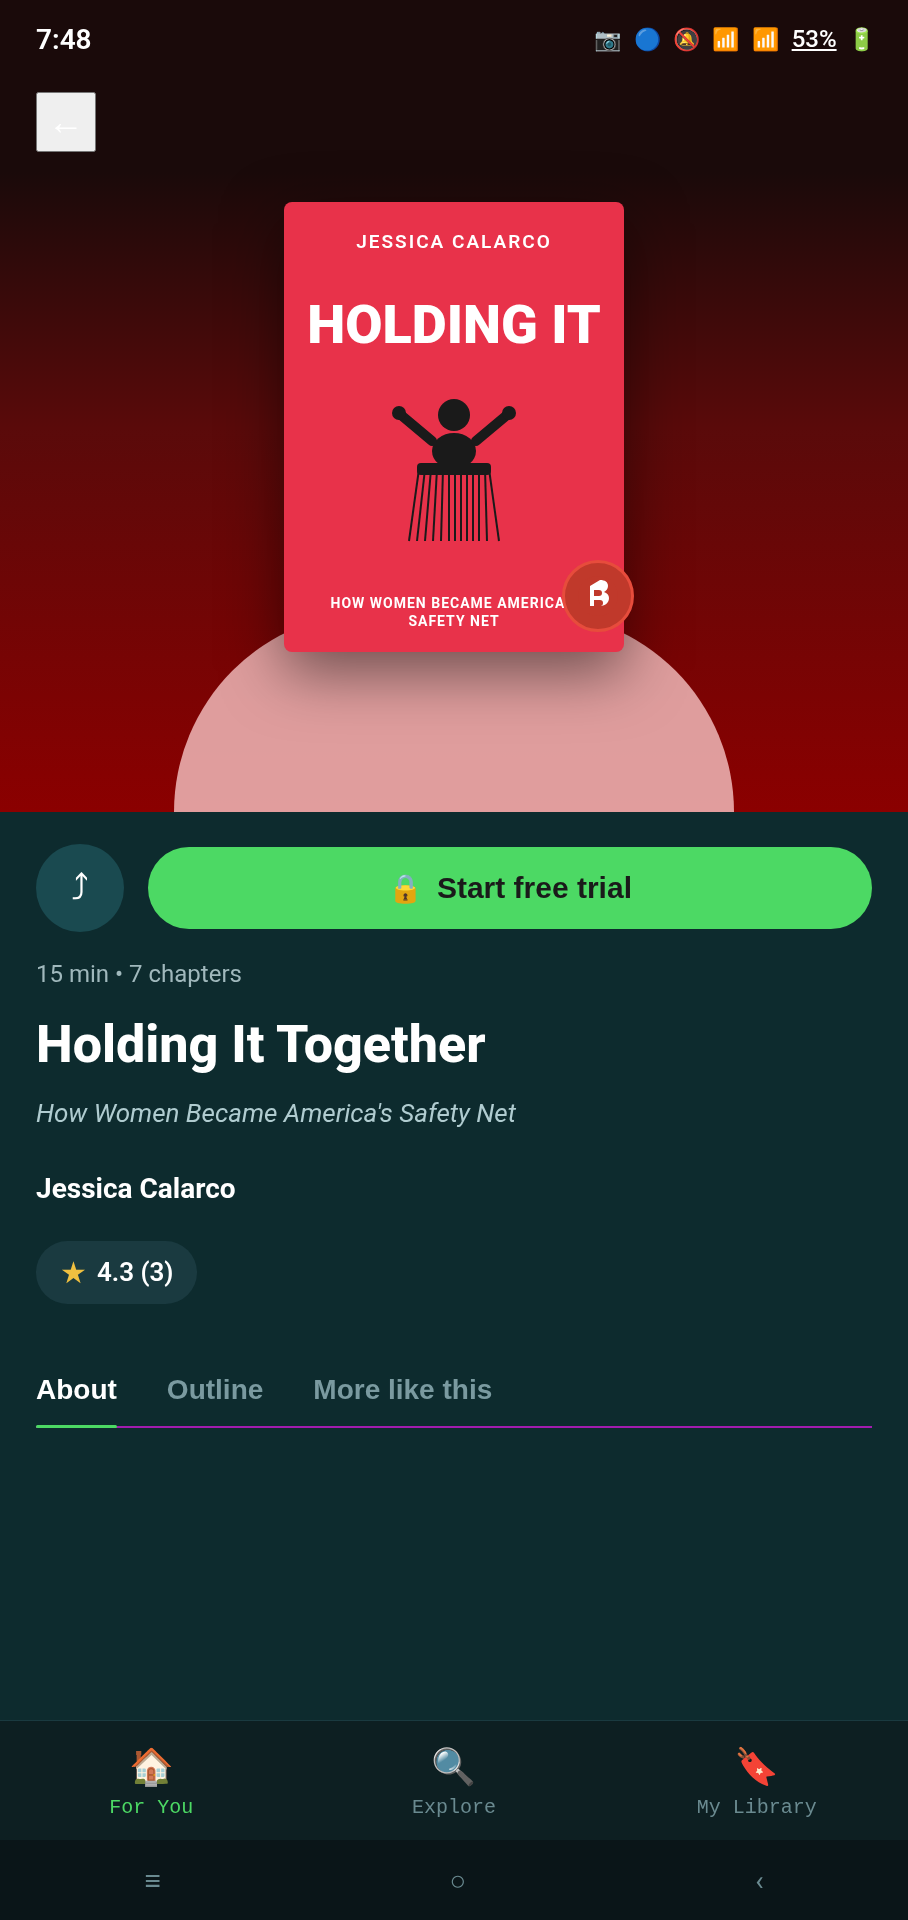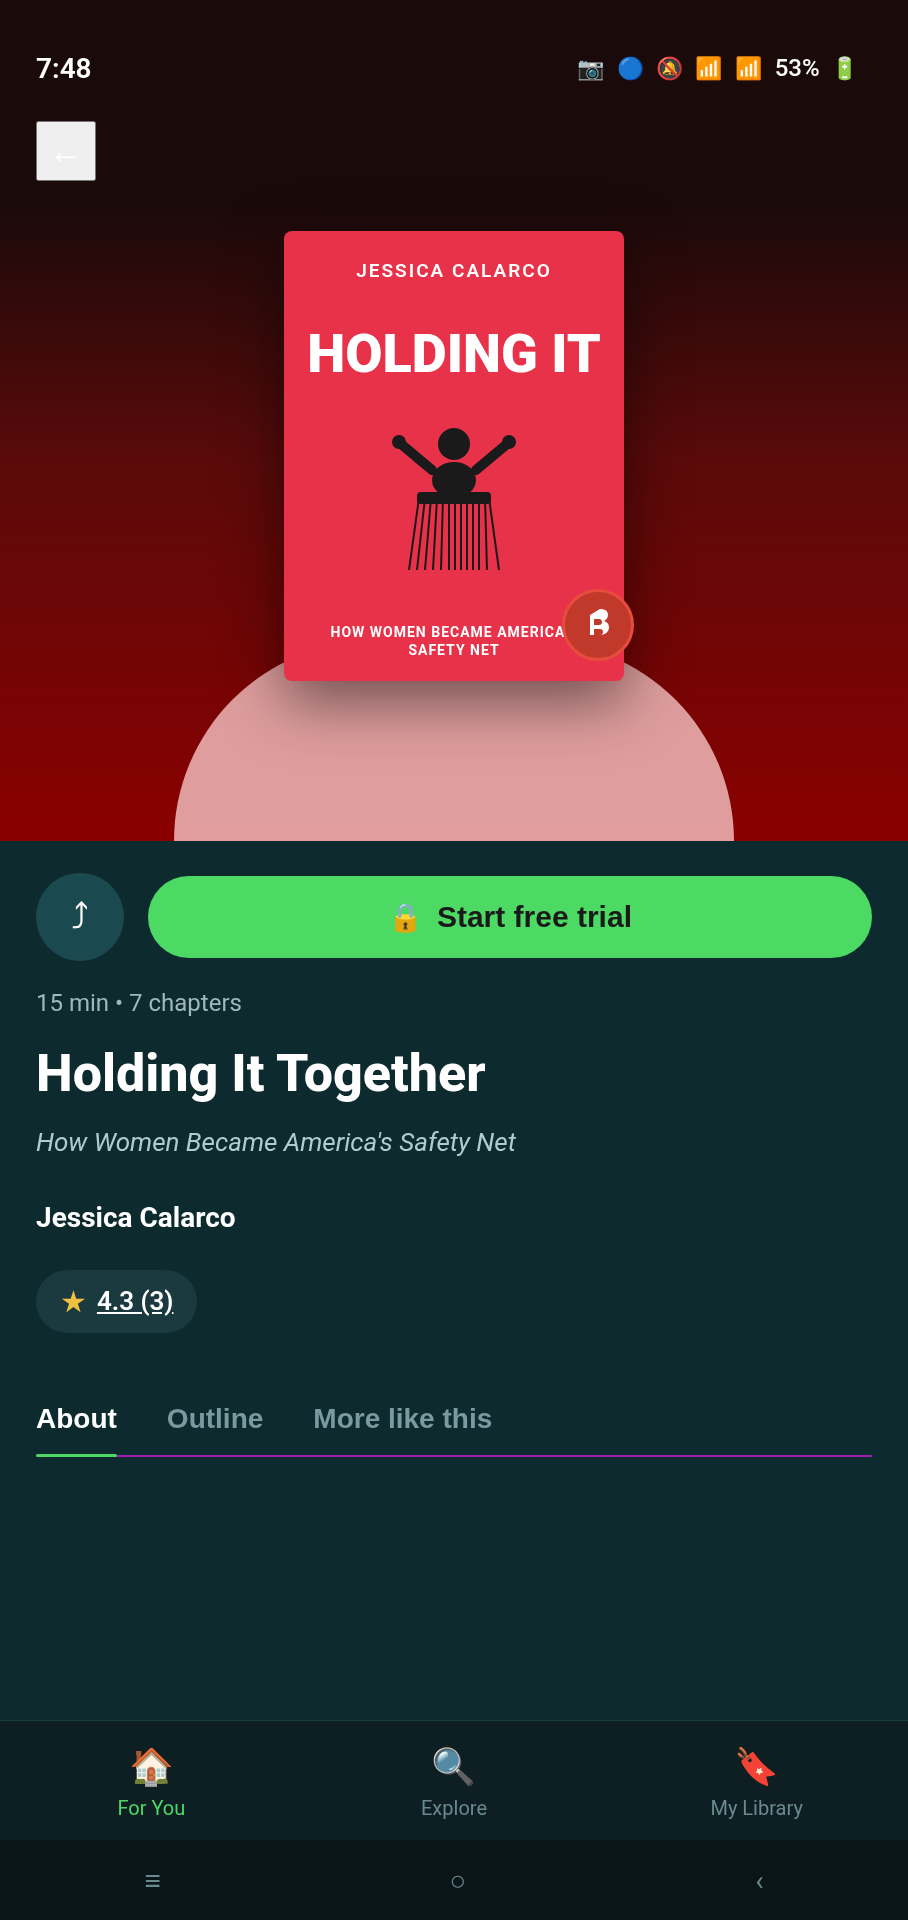--- a/index.html
+++ b/index.html
@@ -15,37 +15,36 @@
       flex-direction: column;
       overflow-x: hidden;
     }
 
     
     .status-bar {
       background: #1a0a0a;
       display: flex;
       justify-content: space-between;
       align-items: center;
-      padding: 18px 49px 12px 36px;
+      padding: 18px 32px 12px 36px;
       height: 72px;
-      margin-top: 29px;
     }
     .status-time {
       font-size: 28px;
       font-weight: 600;
       color: #fff;
     }
     .status-icons {
       display: flex;
       align-items: center;
       gap: 12px;
       font-size: 22px;
       color: #fff;
     }
-    .battery-text { font-size: 24px; font-weight: 500; }
+    .battery-text { font-size: 24px; font-weight: 500; text-decoration: underline; }
 
     
     .top-nav {
       background: #1a0a0a;
       padding: 20px 36px;
     }
     .back-btn {
       width: 60px;
       height: 60px;
       display: flex;
@@ -261,21 +260,20 @@
 
     .star-icon {
       font-size: 30px;
       color: #f0c040;
     }
 
     .rating-text {
       font-size: 26px;
       font-weight: 600;
       color: #fff;
-      text-decoration: underline;
     }
 
     
     .tabs-row {
       display: flex;
       gap: 0;
       border-bottom: 2px solid #a21caf;
       margin-bottom: 0;
     }
 
@@ -331,20 +329,21 @@
       color: #6a8a90;
     }
 
     .nav-icon.active {
       color: #4cd964;
     }
 
     .nav-label {
       font-size: 20px;
       color: #6a8a90;
+      font-family: Liberation Mono, monospace;
     }
 
     .nav-label.active {
       color: #4cd964;
     }
 
     
     .android-nav {
       background: #0a1518;
       display: flex;

